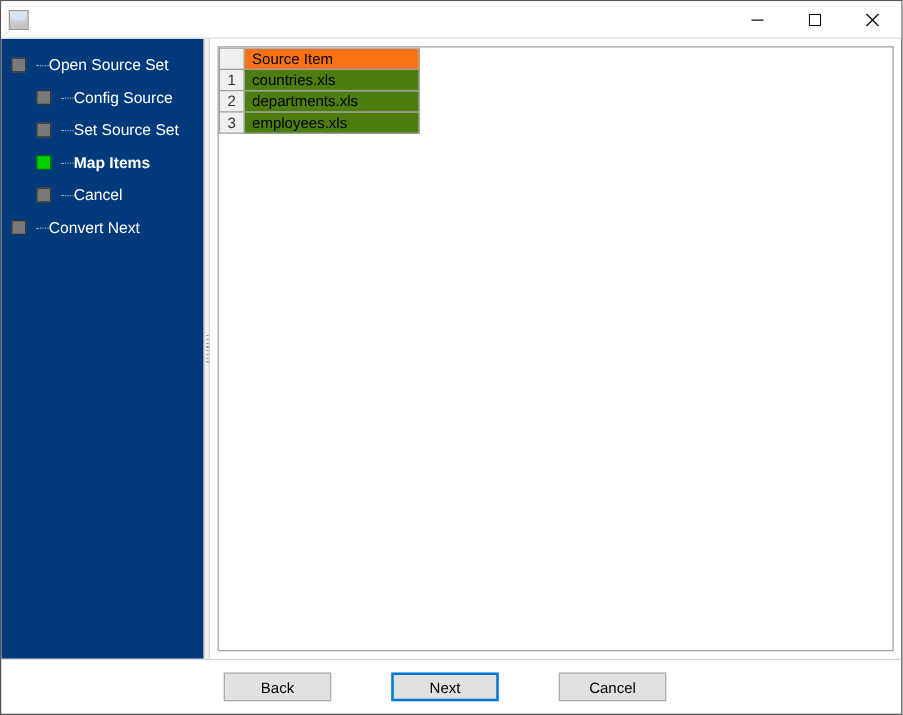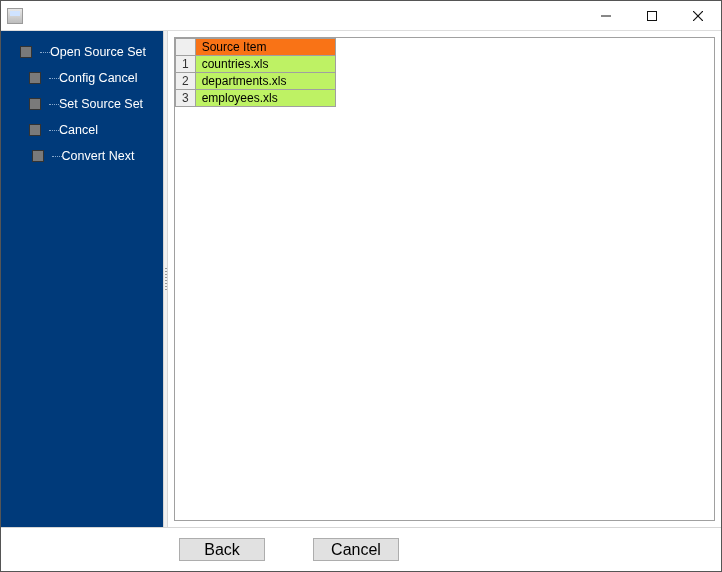--- a/index.html
+++ b/index.html
@@ -53,21 +53,21 @@
     position: relative;
     font-size: 12.5px;
   }
   .tree { list-style: none; margin: 0; padding: 0; }
   .tree-item {
     display: flex; align-items: center;
     padding: 6px 6px 6px 4px;
     cursor: default;
     white-space: nowrap;
   }
-  .tree-item.level-1 { padding-left: 8px; justify-content: center; }
+  .tree-item.level-1 { padding-left: 8px; }
   .tree-item.level-2 { padding-left: 28px; }
   .node-box {
     width: 12px; height: 12px;
     background: #7a7a7a;
     border: 1px solid #333;
     margin-right: 8px;
     flex-shrink: 0;
   }
   .node-box.active {
     background: #00d200;
@@ -105,21 +105,21 @@
     overflow: auto;
   }
   table.grid {
     border-collapse: collapse;
     font-size: 12px;
   }
   table.grid th, table.grid td {
     border: 1px solid #a0a0a0;
     padding: 1px 6px;
     text-align: left;
-    background: #bef264;
+    background: #4d7c0f;
     height: 17px;
   }
   table.grid th {
     background: #f97316;
     font-weight: normal;
   }
   table.grid th.rownum, table.grid td.rownum {
     width: 14px;
     text-align: center;
     background: #efefef;
@@ -131,21 +131,21 @@
     height: 44px;
     border-top: 1px solid #d6d6d6;
     display: flex; align-items: center;
     padding-left: 178px;
     gap: 48px;
   }
   .btn {
     width: 86px; height: 23px;
     background: #e1e1e1;
     border: 1px solid #adadad;
-    font-family: inherit; font-size: 16px;
+    font-family: inherit; font-size: 12px;
     cursor: default;
     padding: 0;
   }
   .btn.primary {
     border: 2px solid #0078d7;
     background: #e1e1e1;
   }
 </style>
 </head>
 <body>
@@ -182,26 +182,31 @@
     <div class="sidebar">
       <ul class="tree">
         <li class="tree-item level-1">
           <span class="node-box"></span>
           <span class="connector-h"></span>
           <span class="tree-label">Open Source Set</span>
         </li>
         <li class="tree-item level-2">
           <span class="node-box"></span>
           <span class="connector-h"></span>
-          <span class="tree-label">Config Cancel</span>
+          <span class="tree-label">Config Source</span>
         </li>
         <li class="tree-item level-2">
           <span class="node-box"></span>
           <span class="connector-h"></span>
           <span class="tree-label">Set Source Set</span>
+        </li>
+        <li class="tree-item level-2 current">
+          <span class="node-box active"></span>
+          <span class="connector-h"></span>
+          <span class="tree-label">Map Items</span>
         </li>
         <li class="tree-item level-2">
           <span class="node-box"></span>
           <span class="connector-h"></span>
           <span class="tree-label">Cancel</span>
         </li>
         <li class="tree-item level-1">
           <span class="node-box"></span>
           <span class="connector-h"></span>
           <span class="tree-label">Convert Next</span>
@@ -234,16 +239,17 @@
               <td>employees.xls</td>
             </tr>
           </tbody>
         </table>
       </div>
     </div>
   </div>
 
   <div class="footer">
     <button class="btn">Back</button>
+    <button class="btn primary">Next</button>
     <button class="btn">Cancel</button>
   </div>
 
 </div>
 
 </body></html>

